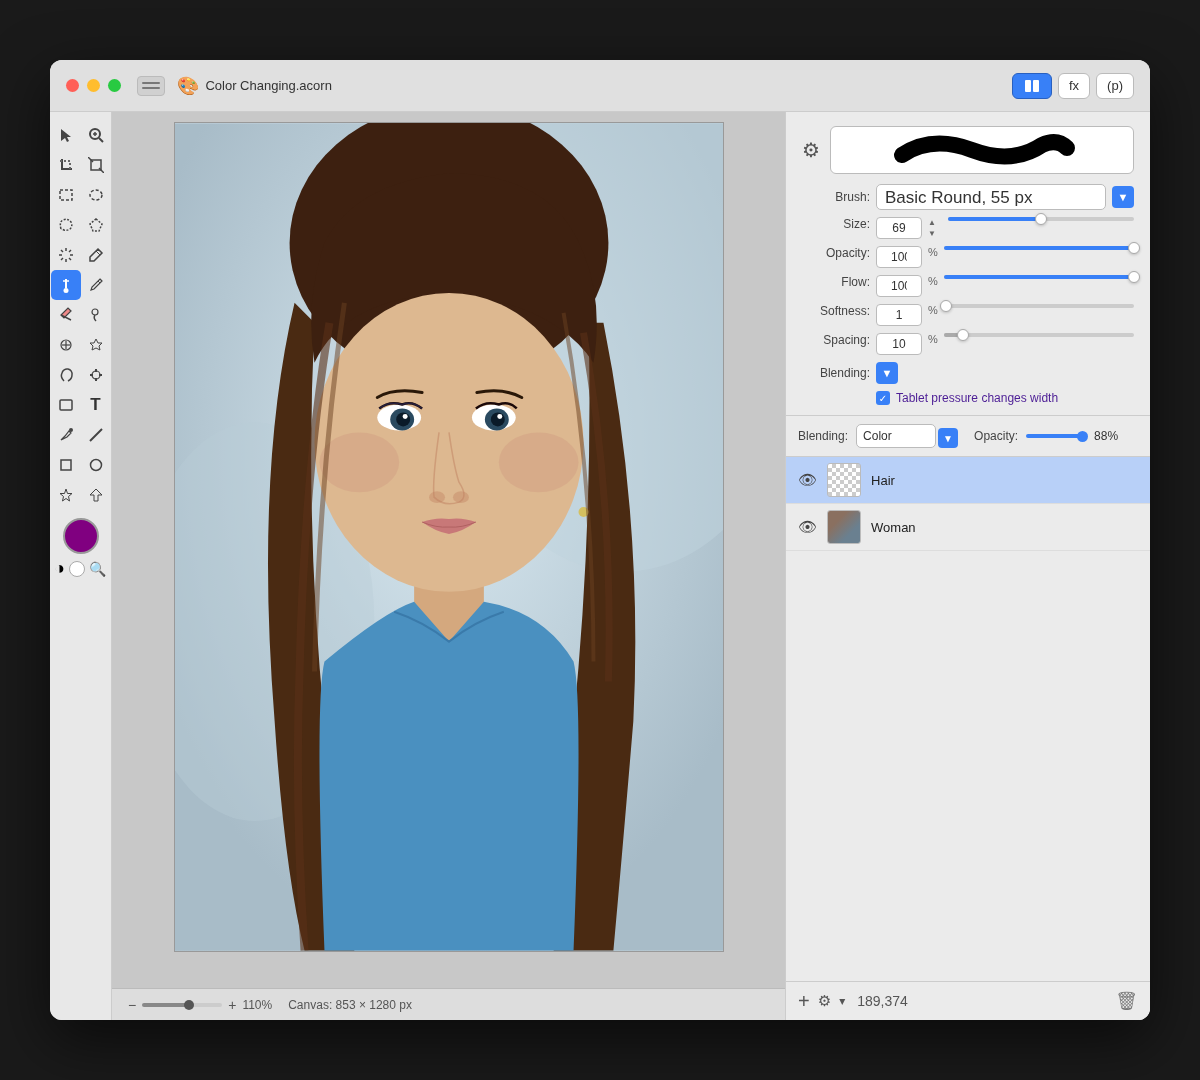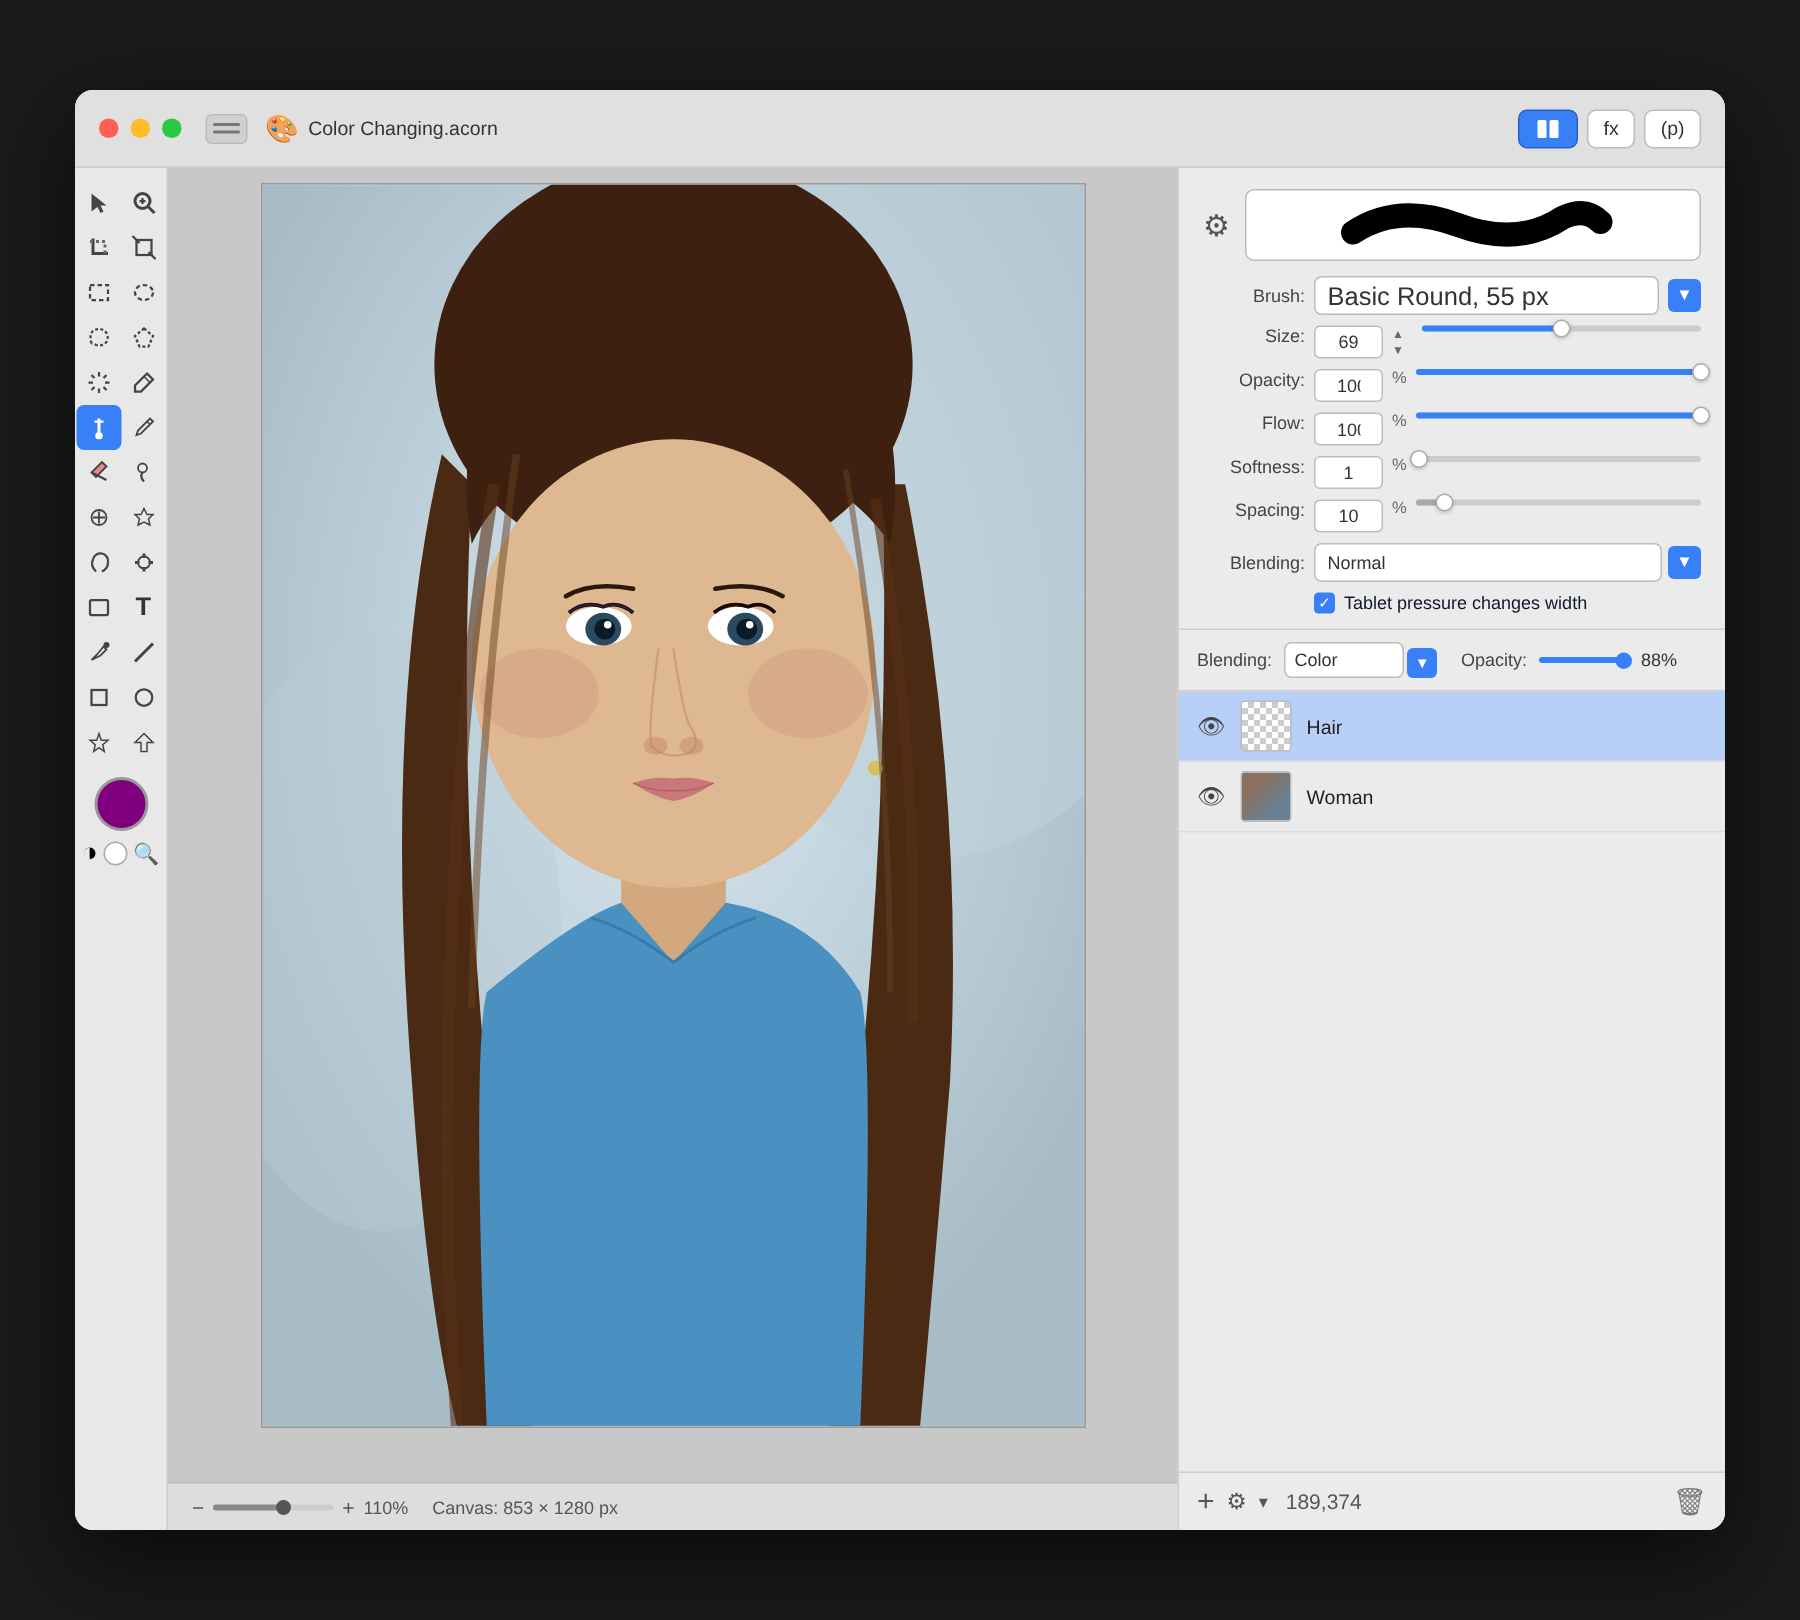--- a/index.html
+++ b/index.html
@@ -320,21 +320,21 @@
     .checkbox-row {
       display: flex; align-items: center; gap: 6px; margin-left: 74px;
     }
     .checkbox-blue {
       width: 14px; height: 14px;
       background: #3880f7;
       border-radius: 3px;
       display: flex; align-items: center; justify-content: center;
       color: white; font-size: 10px; cursor: pointer; flex-shrink: 0;
     }
-    .checkbox-label { font-size: 12px; color: #0f172a; }
+    .checkbox-label { font-size: 12px; color: #4c1d95; }
     
     .layers-panel {
       flex: 1;
       display: flex;
       flex-direction: column;
     }
     .layers-blending-bar {
       display: flex;
       align-items: center;
       padding: 8px 12px;
@@ -810,26 +810,20 @@
           <span class="prop-unit">%</span>
           <div class="prop-slider-track">
             <div class="prop-slider-fill" style="width:10%;background:#aaa;"></div>
             <div class="prop-slider-thumb" style="left:10%"></div>
           </div>
         </div>
 
         <div class="blending-row">
           <span class="prop-label">Blending:</span>
           <div class="blending-select-wrap">
-            <select class="blending-select">
-              <option>Normal</option>
-              <option>Multiply</option>
-              <option>Screen</option>
-              <option>Color</option>
-            </select>
             <div class="select-arrow-blue">▼</div>
           </div>
         </div>
 
         <div class="checkbox-row">
           <div class="checkbox-blue">✓</div>
           <span class="checkbox-label">Tablet pressure changes width</span>
         </div>
       </div>
 

